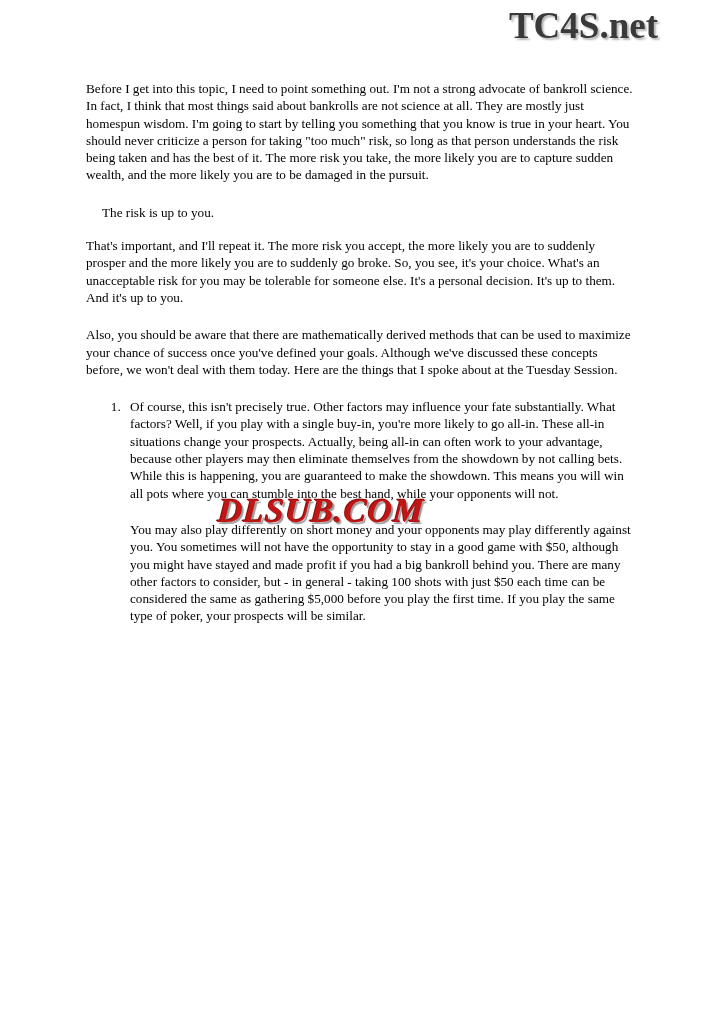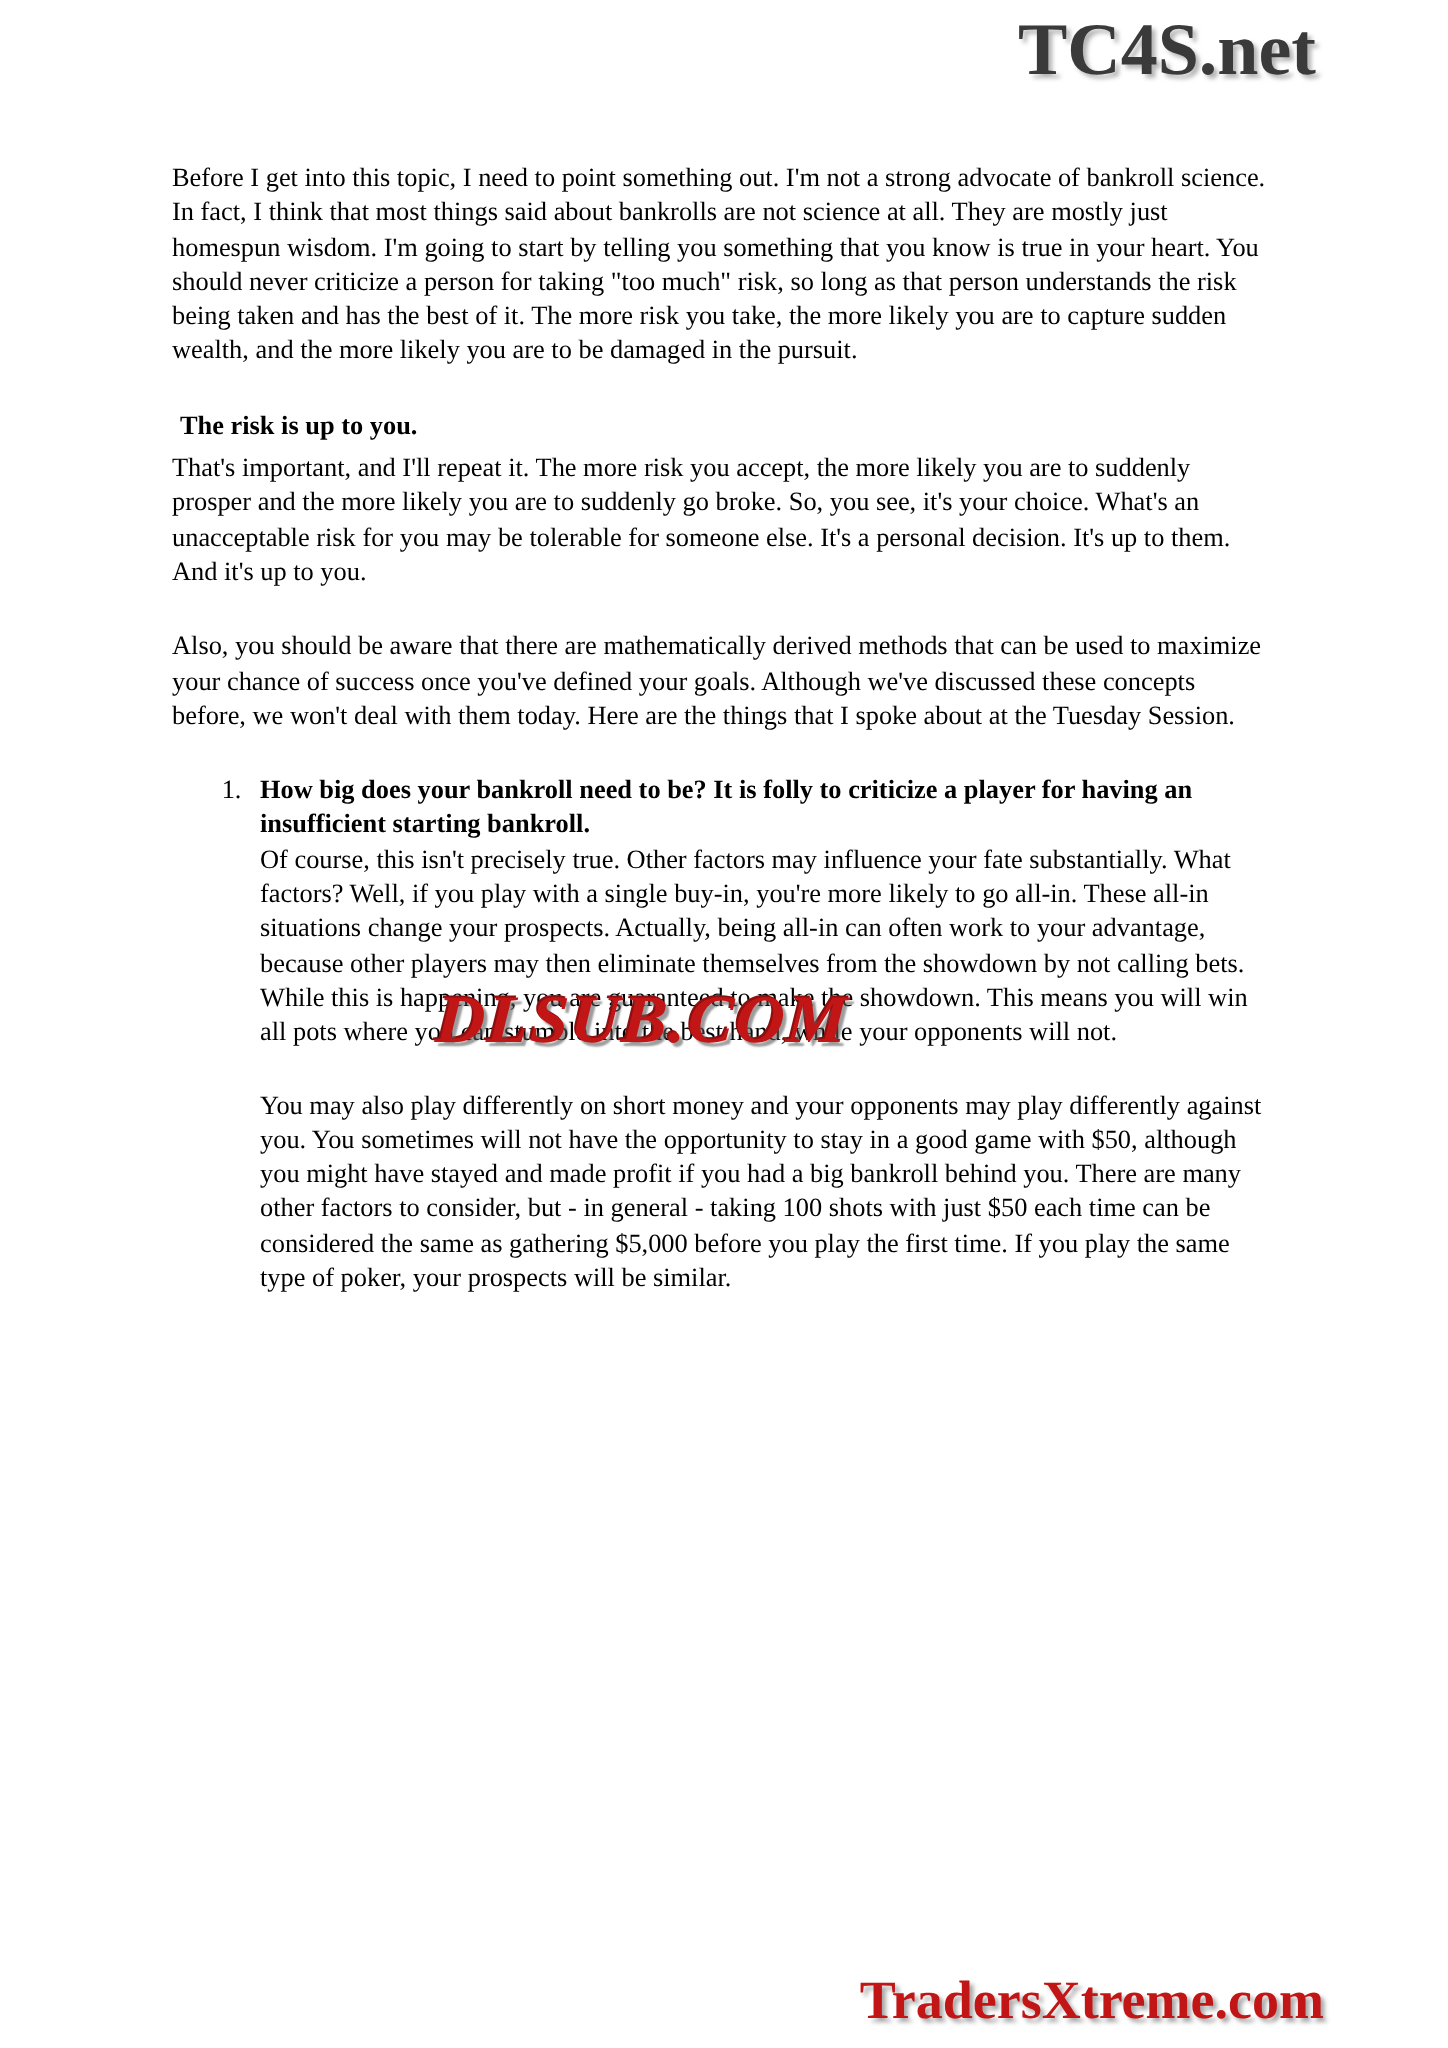--- a/index.html
+++ b/index.html
@@ -88,22 +88,22 @@
     margin: 0 0 22px 0;
     font-size: 13.2px;
     line-height: 17.3px;
   }
 
   p.para {
     margin: 0 0 20px 0;
   }
 
   .section-head {
-    font-weight: bold;
-    margin: 4px;
+    font-weight: normal;
+    margin: 16px;
   }
 
   ol.items {
     margin: 0;
     padding-left: 38px;
   }
   ol.items > li {
     margin: 0;
     padding-left: 6px;
   }
@@ -132,26 +132,24 @@
 
     <p class="para">Before I get into this topic, I need to point something out. I'm not a strong advocate of bankroll science. In fact, I think that most things said about bankrolls are not science at all. They are mostly just homespun wisdom. I'm going to start by telling you something that you know is true in your heart. You should never criticize a person for taking "too much" risk, so long as that person understands the risk being taken and has the best of it. The more risk you take, the more likely you are to capture sudden wealth, and the more likely you are to be damaged in the pursuit.</p>
 
     <div class="section-head">The risk is up to you.</div>
     <p class="para">That's important, and I'll repeat it. The more risk you accept, the more likely you are to suddenly prosper and the more likely you are to suddenly go broke. So, you see, it's your choice. What's an unacceptable risk for you may be tolerable for someone else. It's a personal decision. It's up to them. And it's up to you.</p>
 
     <p class="para">Also, you should be aware that there are mathematically derived methods that can be used to maximize your chance of success once you've defined your goals. Although we've discussed these concepts before, we won't deal with them today. Here are the things that I spoke about at the Tuesday Session.</p>
 
     <ol class="items">
       <li>
-        <span class="item-head">How big does your bankroll need to be? It is folly to criticize a player for having an insufficient starting bankroll.</span>
         <div class="item-body">
           <p>Of course, this isn't precisely true. Other factors may influence your fate substantially. What factors? Well, if you play with a single buy-in, you're more likely to go all-in. These all-in situations change your prospects. Actually, being all-in can often work to your advantage, because other players may then eliminate themselves from the showdown by not calling bets. While this is happening, you are guaranteed to make the showdown. This means you will win all pots where you can stumble into the best hand, while your opponents will not.</p>
           <p>You may also play differently on short money and your opponents may play differently against you. You sometimes will not have the opportunity to stay in a good game with $50, although you might have stayed and made profit if you had a big bankroll behind you. There are many other factors to consider, but - in general - taking 100 shots with just $50 each time can be considered the same as gathering $5,000 before you play the first time. If you play the same type of poker, your prospects will be similar.</p>
         </div>
       </li>
     </ol>
 
   </div>
 
   <div class="wm-mid">DLSUB.COM</div>
-  <div class="wm-bottom">TradersXtreme.com</div>
 
 </div>
 
 </body></html>

